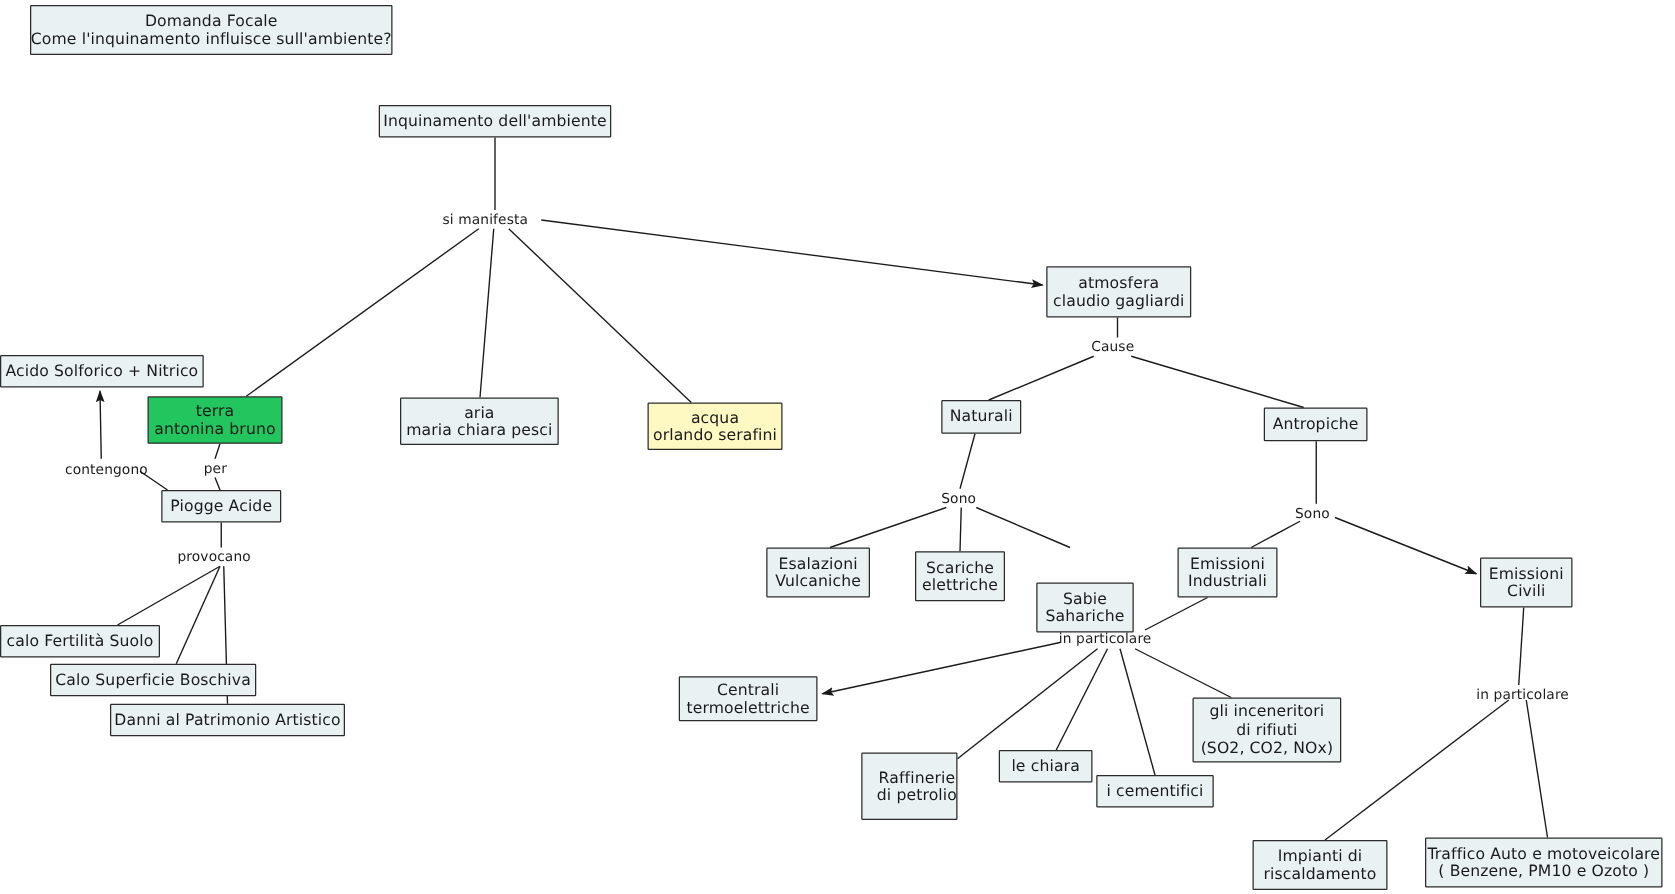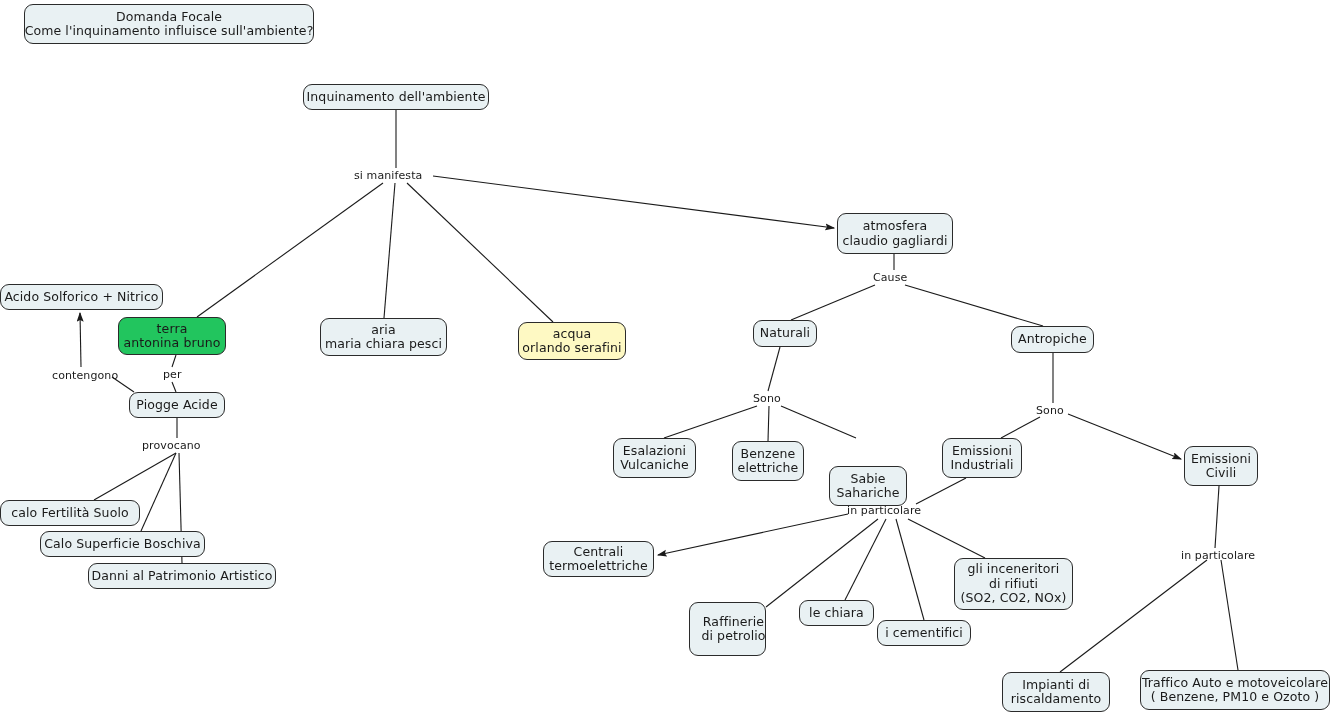--- a/index.html
+++ b/index.html
@@ -26,21 +26,21 @@
     top: 0;
     width: 1340px;
     height: 715px;
     pointer-events: none;
   }
   .node {
     position: absolute;
     box-sizing: border-box;
     background: #e9f1f3;
     border: 1px solid #2b2b2b;
-    border-radius: 9px;
+    border-radius: 1px;
     color: #1a1a1a;
     font-size: 12.5px;
     line-height: 14.5px;
     text-align: center;
     display: flex;
     align-items: center;
     justify-content: center;
     white-space: pre;
     letter-spacing: 0.1px;
   }
@@ -105,30 +105,30 @@
 Come l'inquinamento influisce sull'ambiente?</span></div>
       <div class="node" style="left: 303px; top: 84px; width: 186px; height: 26px; background: rgb(233, 241, 243); border-color: rgb(43, 43, 43);"><span>Inquinamento dell'ambiente</span></div>
       <div class="node" style="left: 0px; top: 284px; width: 163px; height: 26px; background: rgb(233, 241, 243); border-color: rgb(43, 43, 43); text-align: center;"><span>Acido Solforico + Nitrico</span></div>
       <div class="node" style="left: 118px; top: 317px; width: 108px; height: 38px; background: #22c55e; border-color: rgb(43, 43, 43);"><span>terra
 antonina bruno</span></div>
       <div class="node" style="left: 320px; top: 318px; width: 127px; height: 38px; background: rgb(233, 241, 243); border-color: rgb(43, 43, 43);"><span>aria
 maria chiara pesci</span></div>
       <div class="node" style="left: 518px; top: 322px; width: 108px; height: 38px; background: #fef9c3; border-color: rgb(43, 43, 43); justify-content: center;"><span>acqua
 orlando serafini</span></div>
       <div class="node" style="left: 129px; top: 392px; width: 96px; height: 26px; background: rgb(233, 241, 243); border-color: rgb(43, 43, 43);"><span>Piogge Acide</span></div>
-      <div class="node" style="left: 0px; top: 500px; width: 140px; height: 26px; background: rgb(233, 241, 243); border-color: rgb(43, 43, 43);"><span>calo Fertilità Suolo</span></div>
+      <div class="node" style="left: 0px; top: 500px; width: 128px; height: 26px; background: rgb(233, 241, 243); border-color: rgb(43, 43, 43);"><span>calo Fertilità Suolo</span></div>
       <div class="node" style="left: 40px; top: 531px; width: 165px; height: 26px; background: rgb(233, 241, 243); border-color: rgb(43, 43, 43);"><span>Calo Superficie Boschiva</span></div>
       <div class="node" style="left: 88px; top: 563px; width: 188px; height: 26px; background: rgb(233, 241, 243); border-color: rgb(43, 43, 43);"><span>Danni al Patrimonio Artistico</span></div>
       <div class="node" style="left: 837px; top: 213px; width: 116px; height: 41px; background: rgb(233, 241, 243); border-color: rgb(43, 43, 43);"><span>atmosfera
 claudio gagliardi</span></div>
       <div class="node" style="left: 753px; top: 320px; width: 64px; height: 27px; background: rgb(233, 241, 243); border-color: rgb(43, 43, 43);"><span>Naturali</span></div>
       <div class="node" style="left: 1011px; top: 326px; width: 83px; height: 27px; background: rgb(233, 241, 243); border-color: rgb(43, 43, 43);"><span>Antropiche</span></div>
       <div class="node" style="left: 613px; top: 438px; width: 83px; height: 40px; background: rgb(233, 241, 243); border-color: rgb(43, 43, 43);"><span>Esalazioni
 Vulcaniche</span></div>
-      <div class="node" style="left: 732px; top: 441px; width: 72px; height: 40px; background: rgb(233, 241, 243); border-color: rgb(43, 43, 43);"><span>Benzene
+      <div class="node" style="left: 732px; top: 441px; width: 72px; height: 40px; background: rgb(233, 241, 243); border-color: rgb(43, 43, 43);"><span>Scariche
 elettriche</span></div>
       <div class="node" style="left: 829px; top: 438px; width: 78px; height: 40px; background: rgb(233, 241, 243); border-color: rgb(43, 43, 43); margin-top: 28px;"><span>Sabie
 Sahariche</span></div>
       <div class="node" style="left: 942px; top: 438px; width: 80px; height: 40px; background: rgb(233, 241, 243); border-color: rgb(43, 43, 43);"><span>Emissioni
 Industriali</span></div>
       <div class="node" style="left: 1184px; top: 446px; width: 74px; height: 40px; background: rgb(233, 241, 243); border-color: rgb(43, 43, 43);"><span>Emissioni
 Civili</span></div>
       <div class="node" style="left: 543px; top: 541px; width: 111px; height: 36px; background: rgb(233, 241, 243); border-color: rgb(43, 43, 43);"><span>Centrali
 termoelettriche</span></div>
       <div class="node" style="left: 954px; top: 558px; width: 119px; height: 52px; background: rgb(233, 241, 243); border-color: rgb(43, 43, 43);"><span>gli inceneritori

